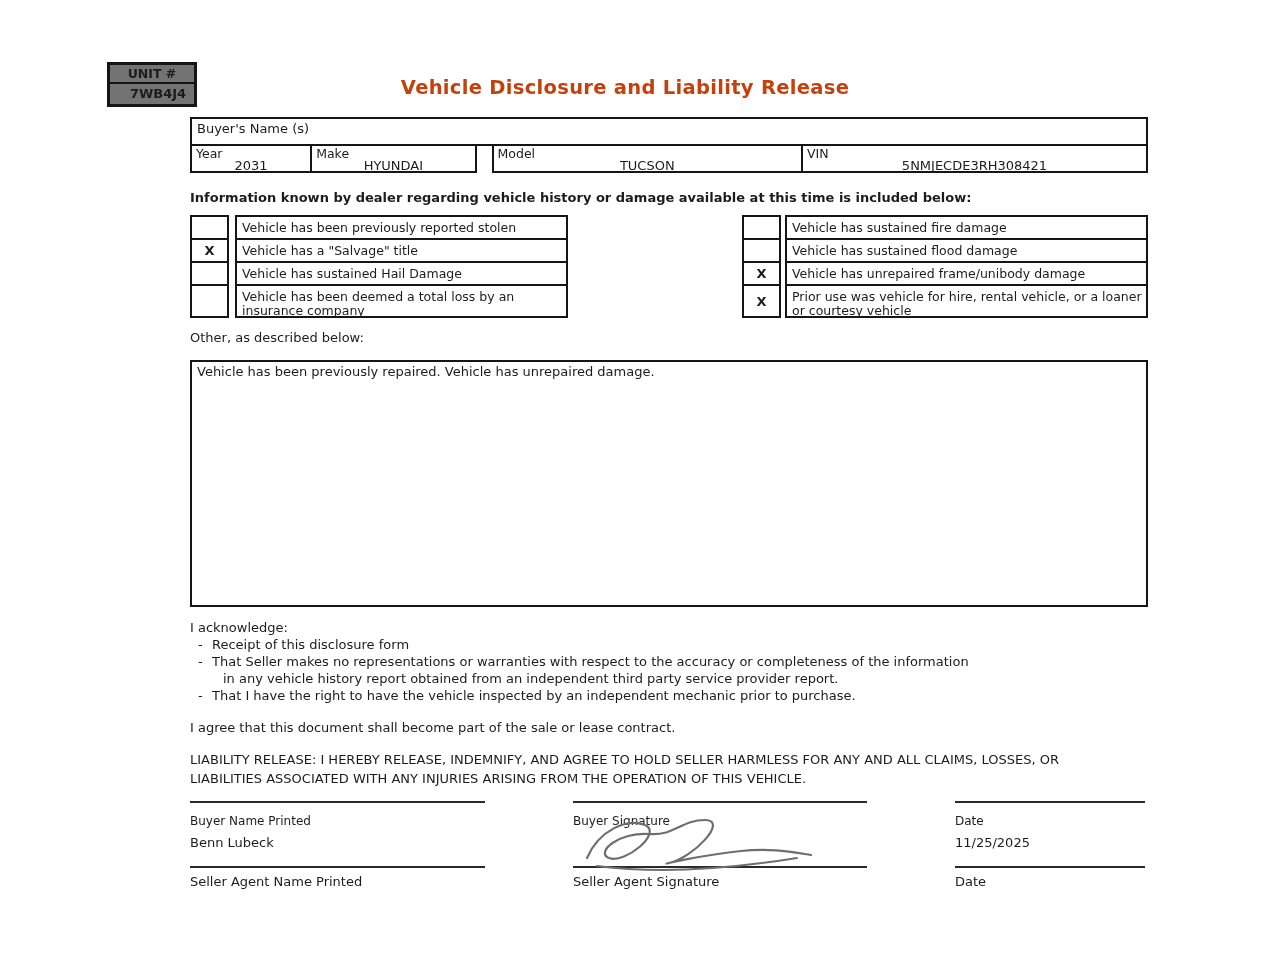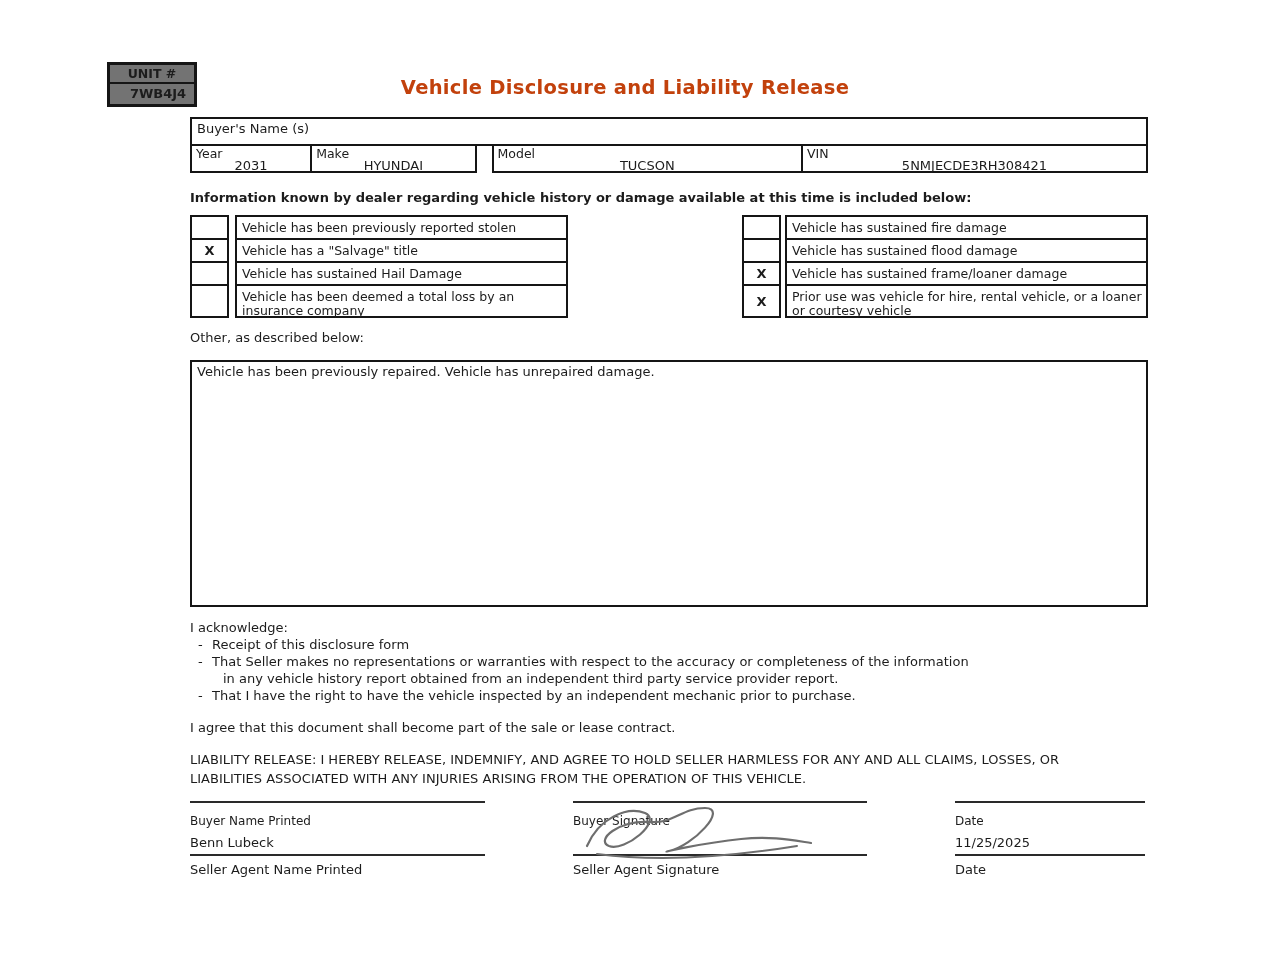--- a/index.html
+++ b/index.html
@@ -49,21 +49,21 @@
   .ack-cont { padding-left:33px; }
   .agree { margin-top:16px; font-size:13px; }
   .liability { margin-top:15px; font-size:13px; line-height:19px; width:905px; }
   
   .sig { margin-top:13px; }
   .sig-row { display:flex; }
   .c1 { width:295px; } .c2 { width:294px; } .c3 { width:190px; }
   .g1 { width:88px; } .g2 { width:88px; }
   .line-top { border-top:2px solid #2a2a2a; font-size:12px; padding-top:11px; }
   .sig-row2 { margin-top:7px; }
-  .sig-val { font-size:13px; height:18px; border-bottom:2px solid #2a2a2a; padding-bottom:1px; }
+  .sig-val { font-size:13px; height:18px; border-bottom:2px solid #2a2a2a; padding-bottom:13px; }
   .sig-lab { font-size:13px; padding-top:6px; }
   .sig-wrap { position:relative; }
   .sig-svg { position:absolute; left:-4px; bottom:-10px; pointer-events:none; }
 </style>
 </head>
 <body>
 
 <div class="page">
 
   <div class="unit-box">
@@ -138,21 +138,21 @@
         <div class="cb-row h1">
           <div class="cb-box">
               <span></span>
             </div>
           <div class="cb-label">Vehicle has sustained flood damage</div>
         </div>
         <div class="cb-row h1">
           <div class="cb-box">
               <span>X</span>
             </div>
-          <div class="cb-label">Vehicle has sustained frame/loaner damage</div>
+          <div class="cb-label">Vehicle has unrepaired frame/unibody damage</div>
         </div>
         <div class="cb-row h2">
           <div class="cb-box">
               <span>X</span>
             </div>
           <div class="cb-label">Prior use was vehicle for hire, rental vehicle, or a loaner or courtesy vehicle</div>
         </div>
       </div>
     </div>
 

